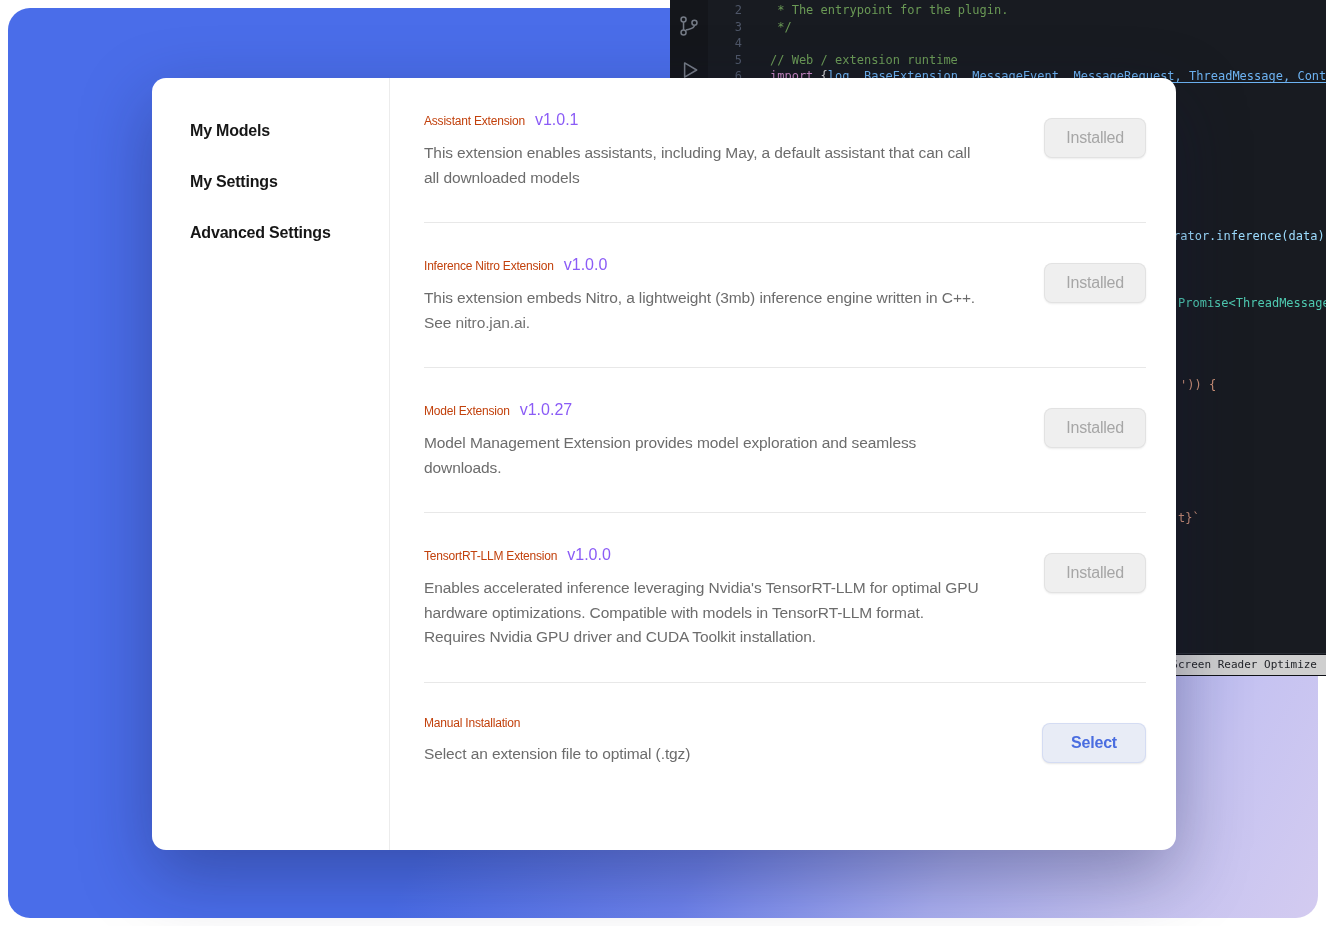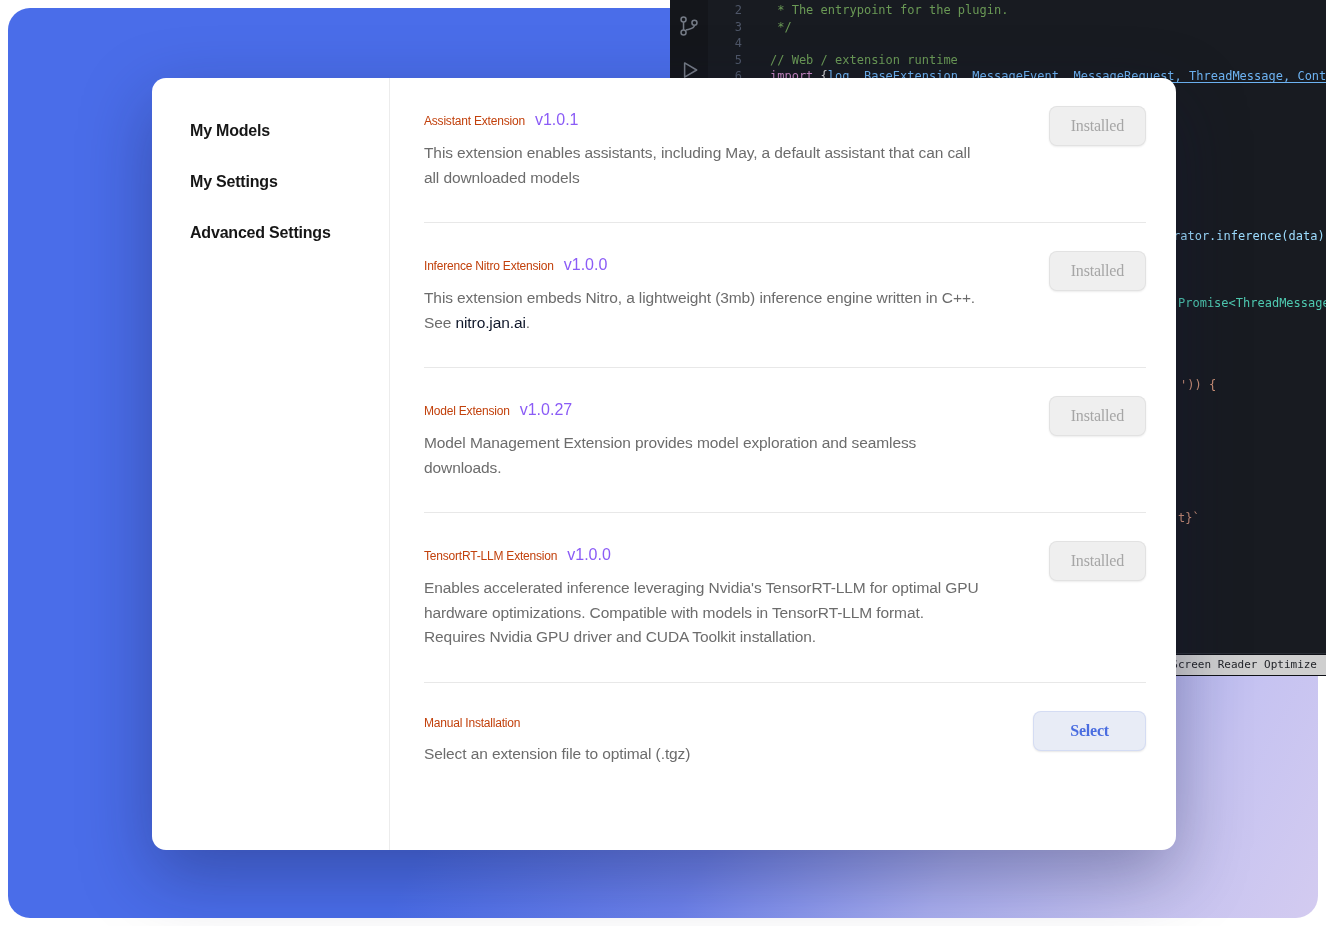--- a/index.html
+++ b/index.html
@@ -69,31 +69,31 @@
   .content { flex: 1; padding: 0 30px 0 34px; }
   .row { position: relative; padding: 33px 0 32px 0; border-bottom: 1px solid #e8e8e8; }
   .row.last { border-bottom: none; }
   .row-head { display: flex; align-items: baseline; gap: 10px; }
   .ext-name { font-size: 12px; font-weight: 400; color: #c2410c; letter-spacing: -0.2px; }
   .ext-version { font-size: 16px; font-weight: 400; color: #8b5cf6; }
   .desc {
     margin-top: 12px; max-width: 555px; font-size: 15.5px; line-height: 24.5px;
     color: #6c6c6c; letter-spacing: -0.1px;
   }
-  .link { color: #0f172a; cursor: pointer; text-decoration: none; }
+  .link { color: #737373; cursor: pointer; text-decoration: none; }
   .btn {
-    position: absolute; right: 0; top: 28px; height: 40px; border-radius: 8px;
-    font-family: Liberation Serif, serif; font-size: 16px; letter-spacing: -0.2px; cursor: pointer;
+    position: absolute; right: 0; top: 40px; height: 40px; border-radius: 8px;
+    font-family: Liberation Sans, sans-serif; font-size: 16px; letter-spacing: -0.2px; cursor: pointer;
   }
   .btn.installed {
     background: #efefef; color: #a6a6a6; font-weight: 500; padding: 0 21px;
     border: 1px solid rgba(0,0,0,0.05); box-shadow: 0 1px 2px rgba(0,0,0,0.08);
   }
   .btn.select {
-    background: #e8ecf6; color: #4a6de0; font-weight: 700; padding: 0 36px;
+    background: #e8ecf6; color: #4a6de0; font-weight: 700; padding: 0 28px;
     border: 1px solid rgba(70,105,220,0.12); box-shadow: 0 1px 2px rgba(0,0,0,0.10);
   }
 </style>
 </head>
 <body>
 
 <div class="desktop"></div>
 
 <div class="editor">
   <div class="activity-bar">

